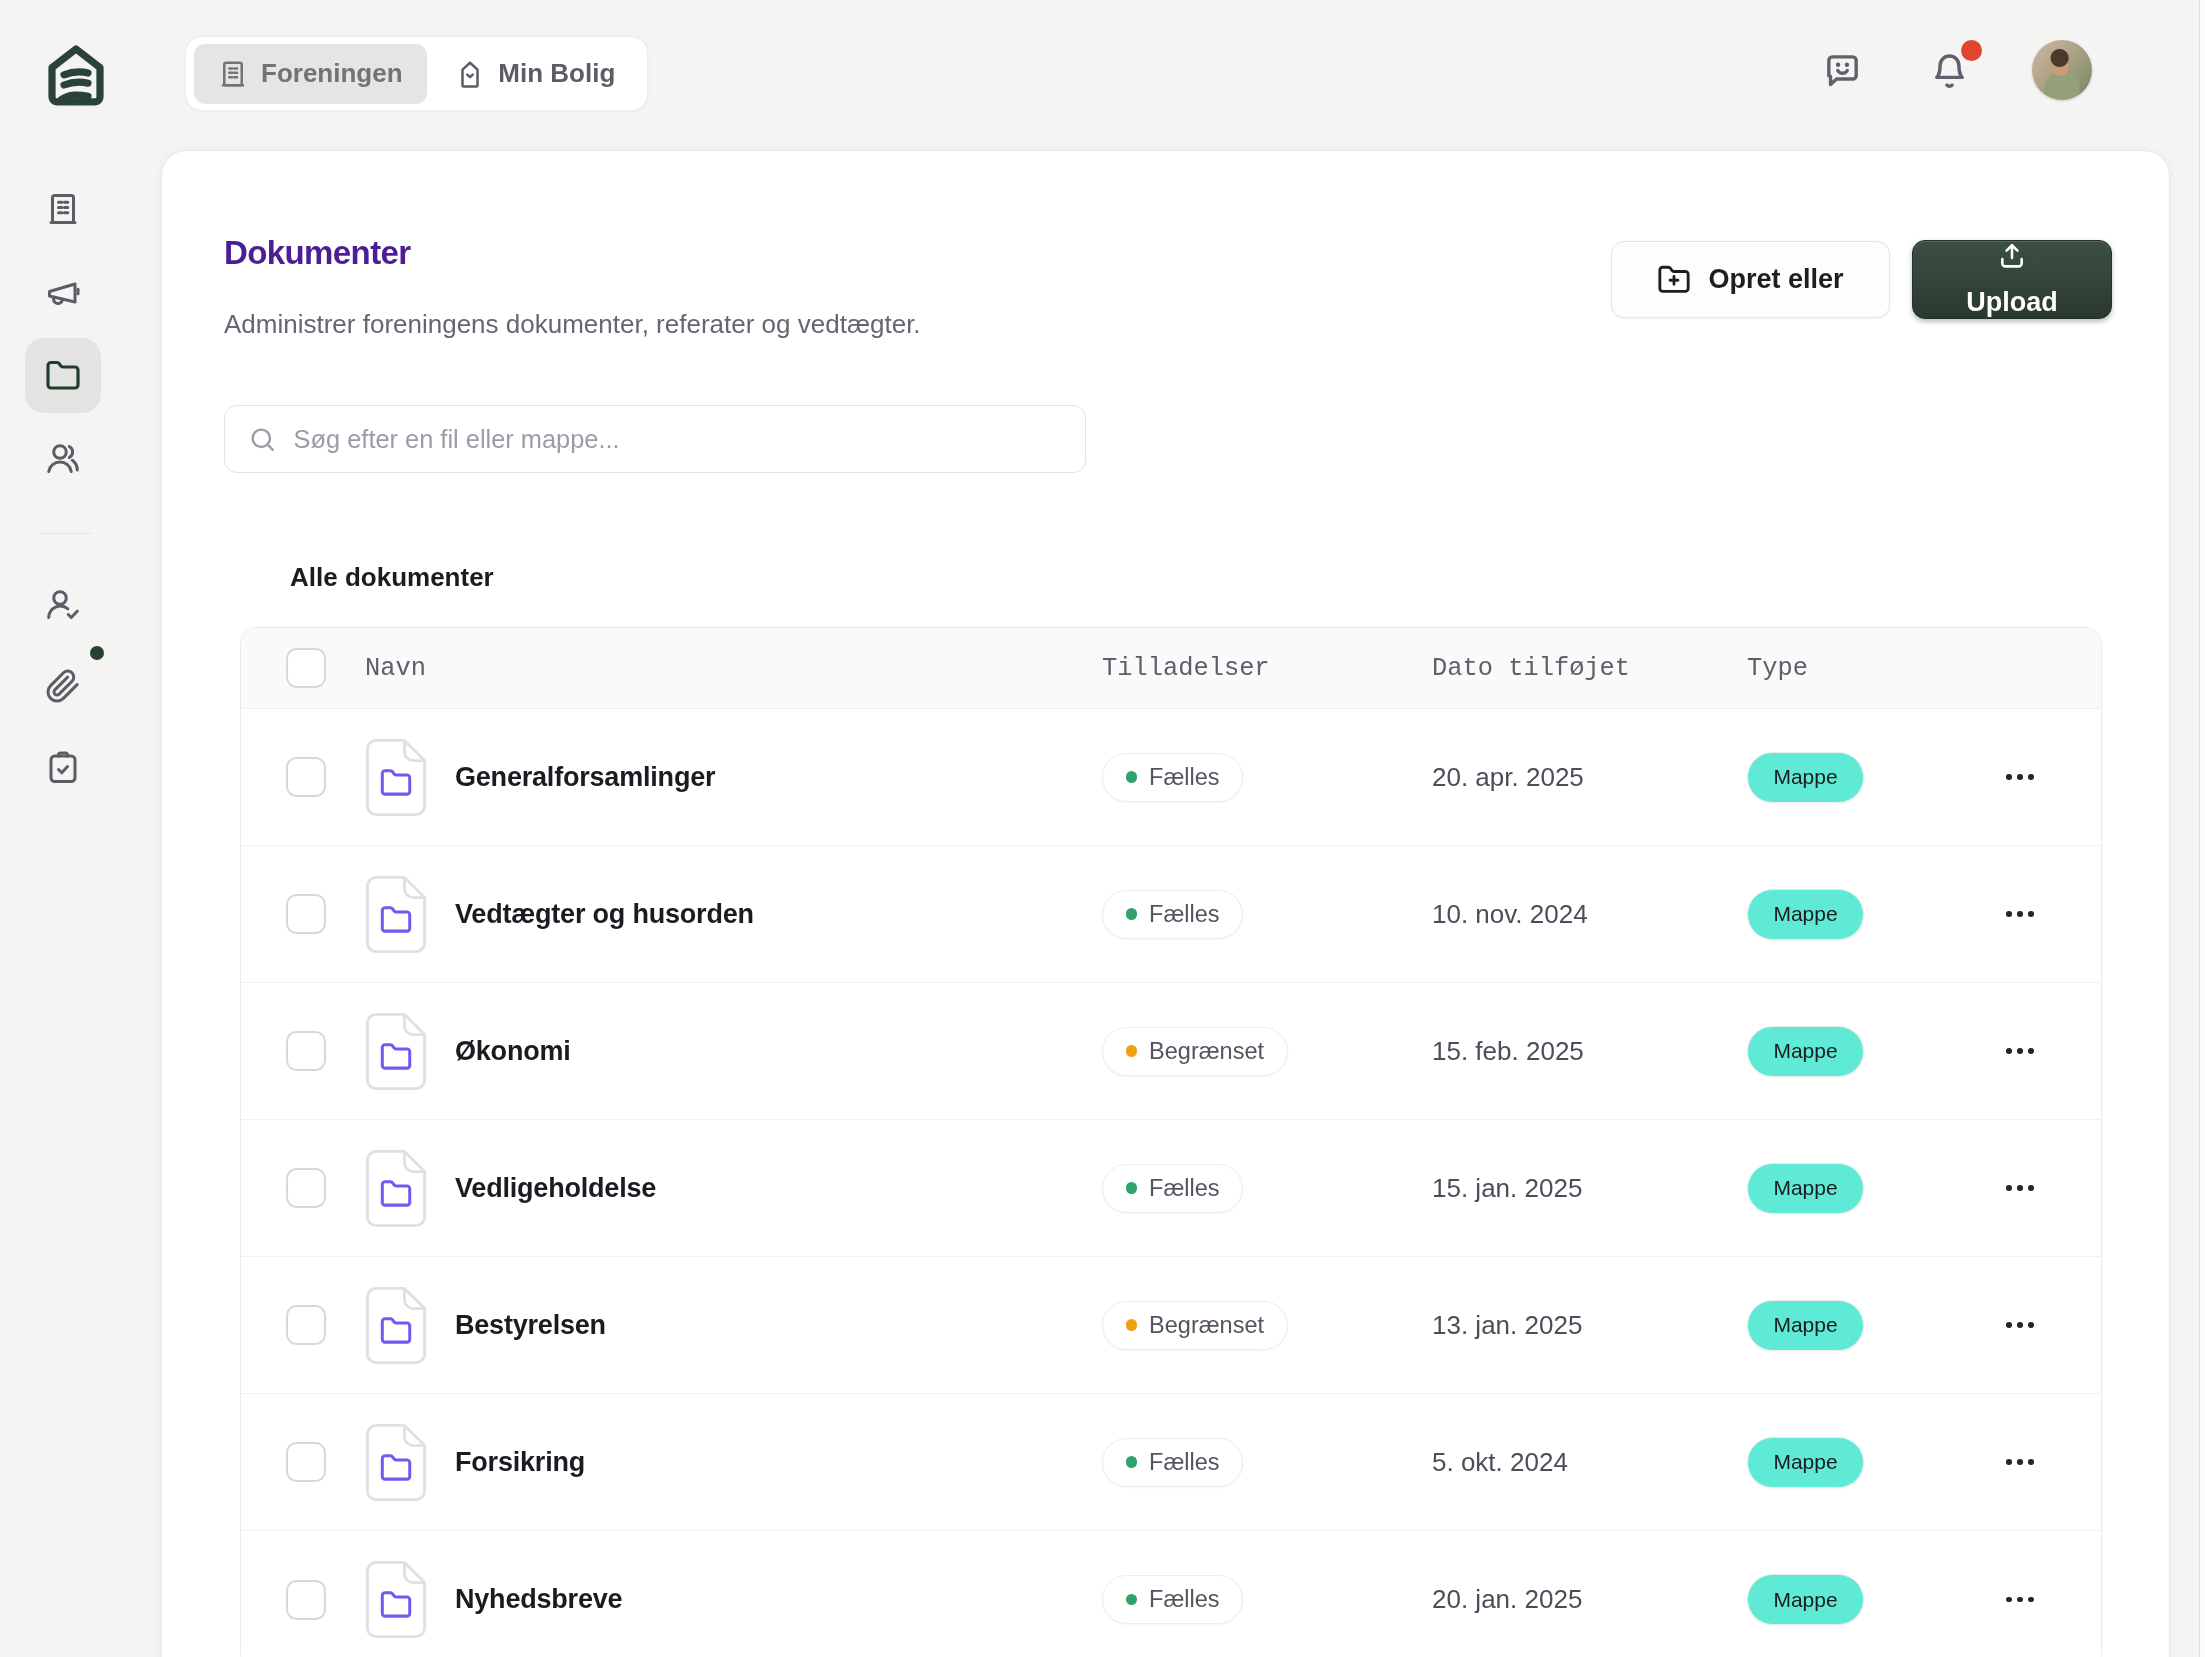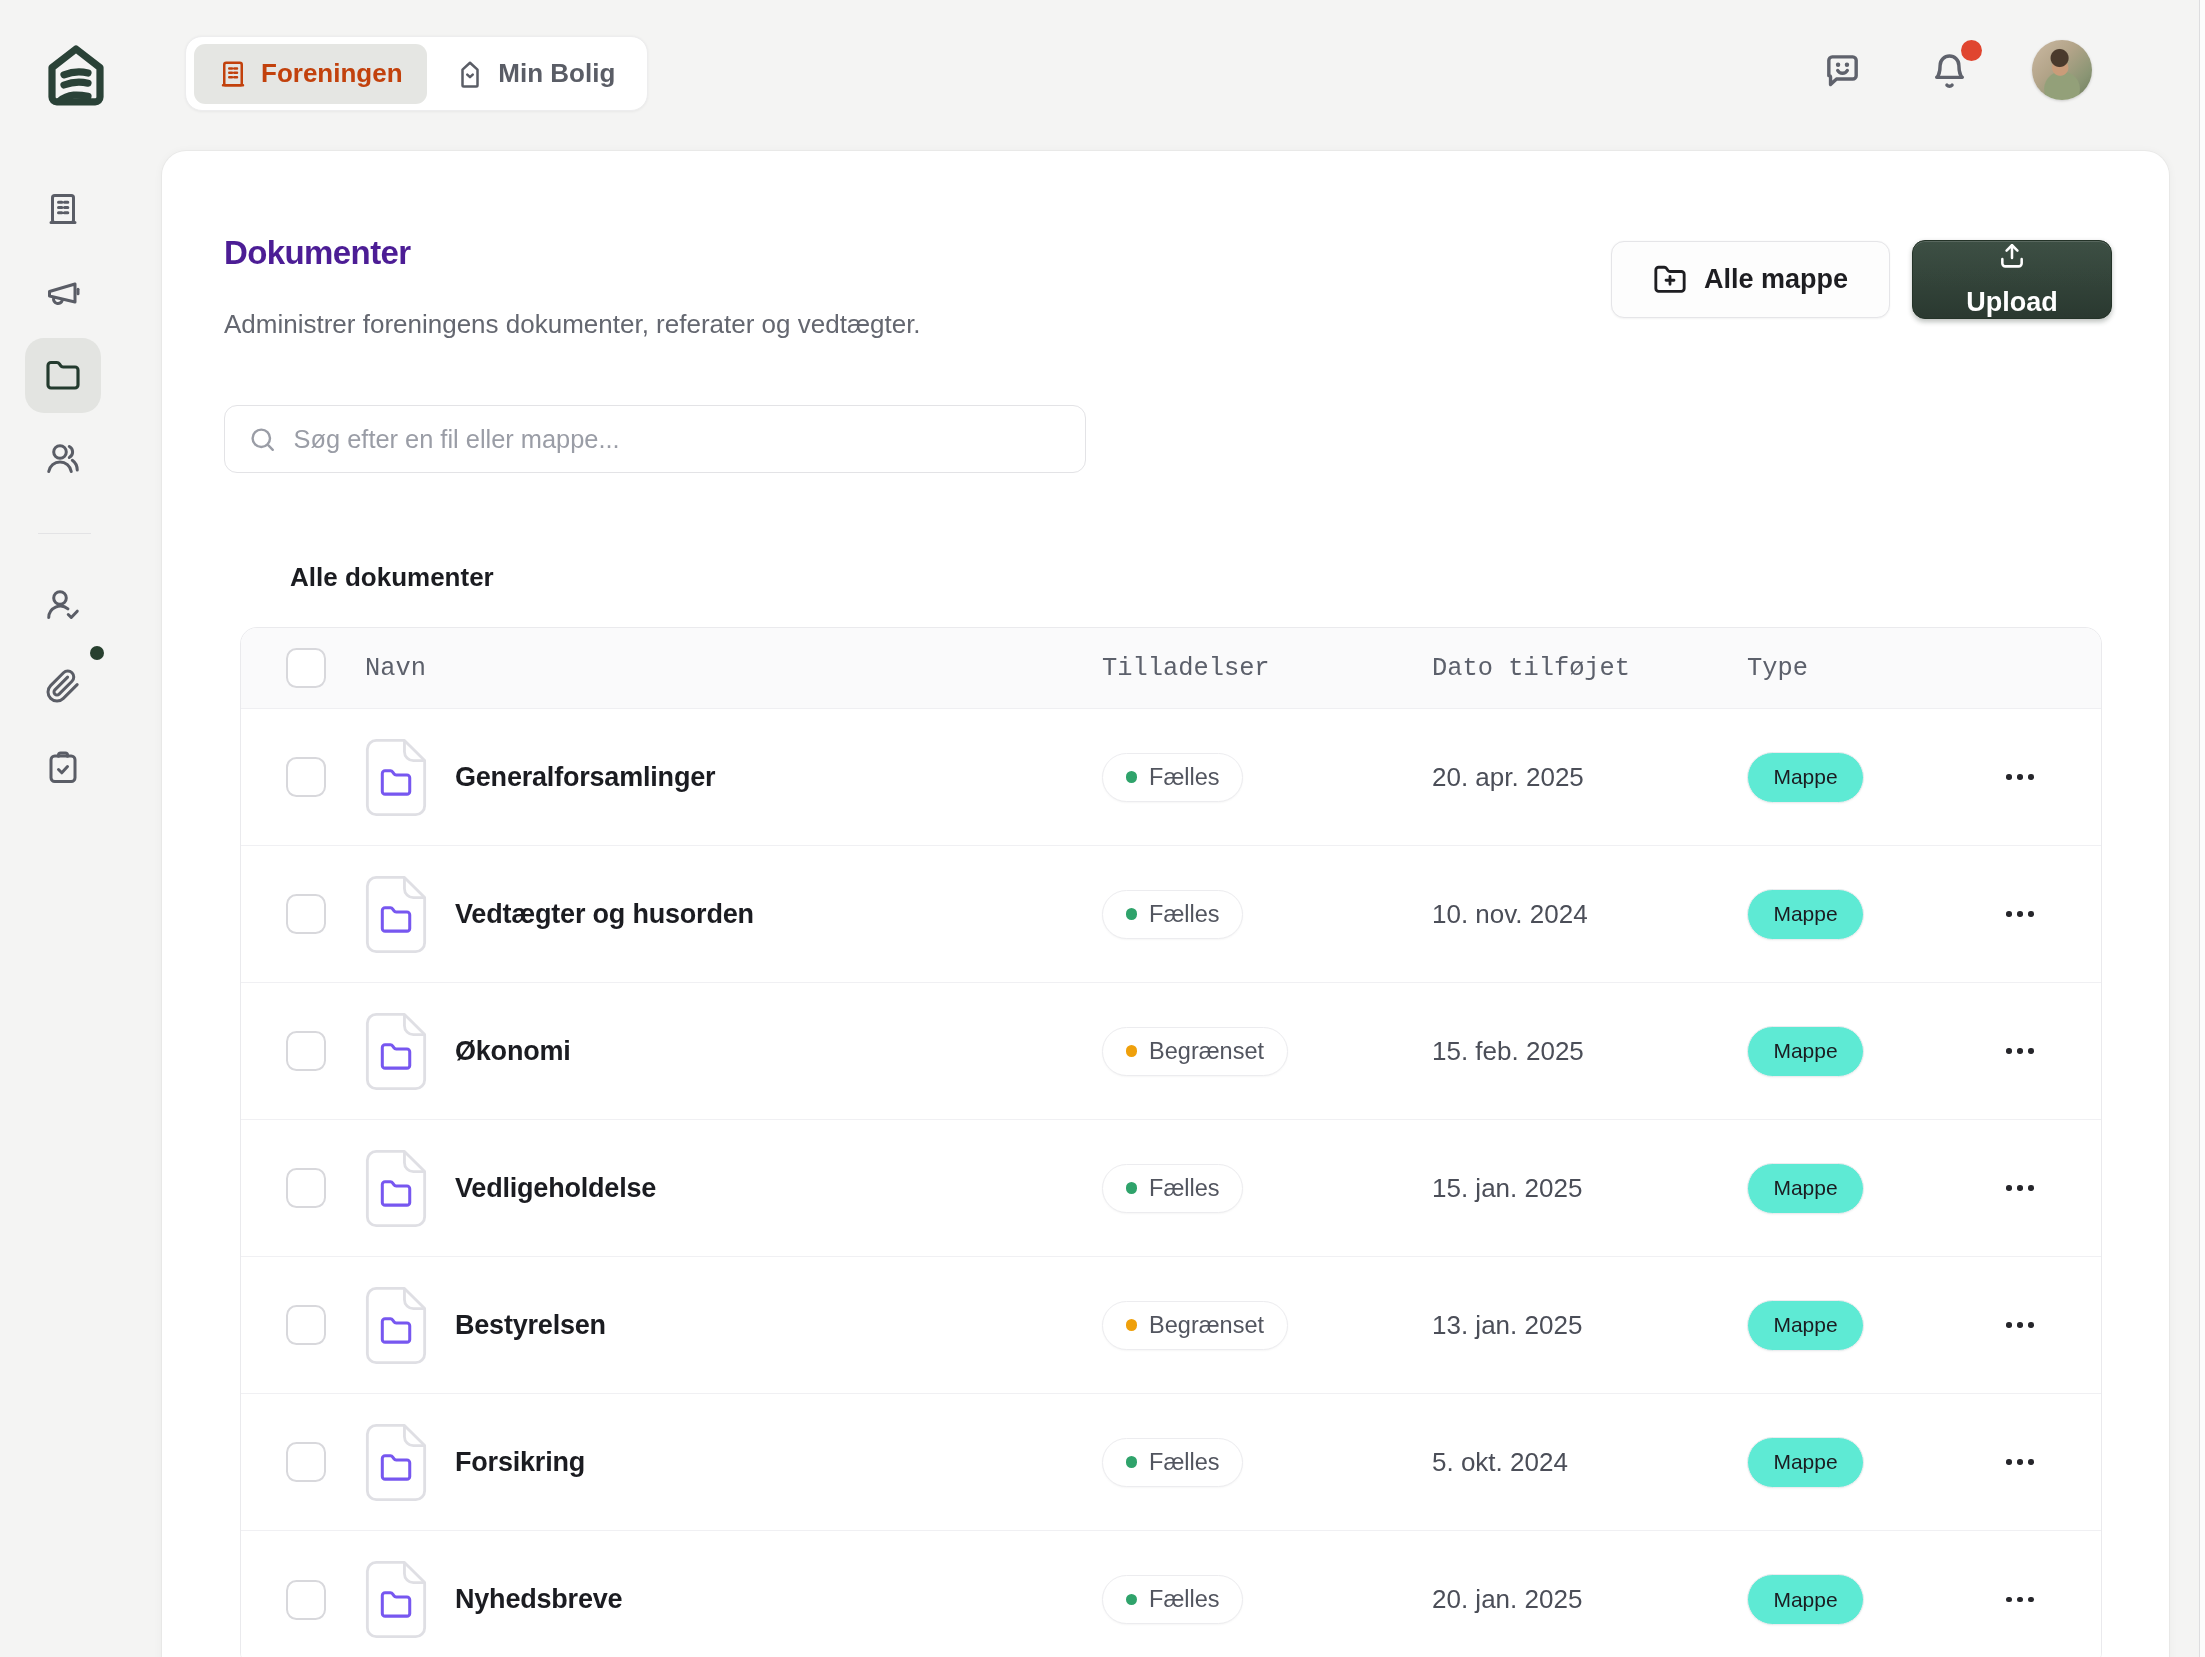--- a/index.html
+++ b/index.html
@@ -18,21 +18,21 @@
     position:absolute; left:185px; top:36px; height:75px;
     background:#FFFFFF; border:0.9px solid #EDEDEE; border-radius:17px;
     box-shadow:0 0.9px 2.8px rgba(0,0,0,.05);
     display:flex; align-items:center; padding:7.5px; gap:3.8px;
   }
   .tab {
     display:flex; align-items:center; gap:13px; height:60px;
     padding:0 24.5px; border-radius:11.3px; font-size:26px; font-weight:700;
     color:#5A5D66; cursor:pointer; white-space:nowrap;
   }
-  .tab.active { background:#E5E6E3; color:#c2410c; }
+  .tab.active { background:#E5E6E3; color:#737373; }
   .tab .t-icon { width:30px; height:30px; }
   .topbar-actions { position:absolute; right:113px; top:40px; display:flex; align-items:center; gap:58px; }
   .icon-btn { width:49px; height:49px; color:#5F626C; position:relative; display:flex; align-items:center; justify-content:center; }
   .icon-btn svg { width:41px; height:41px; }
   .notif-dot { position:absolute; top:-5.6px; right:-7.5px; width:21px; height:21px; border-radius:50%; background:#E0452F; }
   .avatar {
     width:60px; height:60px; border-radius:50%;
     background:
       radial-gradient(circle at 46% 30%, #4a3a2c 0 16%, rgba(0,0,0,0) 18%),
       radial-gradient(circle at 47% 46%, #CA9C79 0 17%, rgba(0,0,0,0) 19%),
@@ -232,21 +232,21 @@
 
 <div class="main-card">
   <h1 class="page-title">Dokumenter</h1>
   <p class="page-subtitle">Administrer foreningens dokumenter, referater og vedtægter.</p>
 
   <button class="btn btn-secondary">
     <svg viewBox="0 0 24 24" fill="none" stroke="#1E1E22" stroke-width="2" stroke-linecap="round" stroke-linejoin="round">
       <path d="M4 20h16a2 2 0 0 0 2-2V8a2 2 0 0 0-2-2h-7.9a2 2 0 0 1-1.69-.9L9.6 3.9A2 2 0 0 0 7.93 3H4a2 2 0 0 0-2 2v13c0 1.1.9 2 2 2Z"></path>
       <path d="M12 9.5v5.5M9.2 12.2h5.6"></path>
     </svg>
-    <span>Alle mappe</span>
+    <span>Opret eller</span>
   </button>
 
   <button class="btn btn-primary">
     <svg viewBox="0 0 24 24" fill="none" stroke="#FFFFFF" stroke-width="2.1" stroke-linecap="round" stroke-linejoin="round">
       <path d="M12 14V3.5"></path>
       <path d="m7.5 8 4.5-4.5L16.5 8"></path>
       <path d="M4 15v3.5A2.5 2.5 0 0 0 6.5 21h11a2.5 2.5 0 0 0 2.5-2.5V15"></path>
     </svg>
     <span>Upload</span>
   </button>

